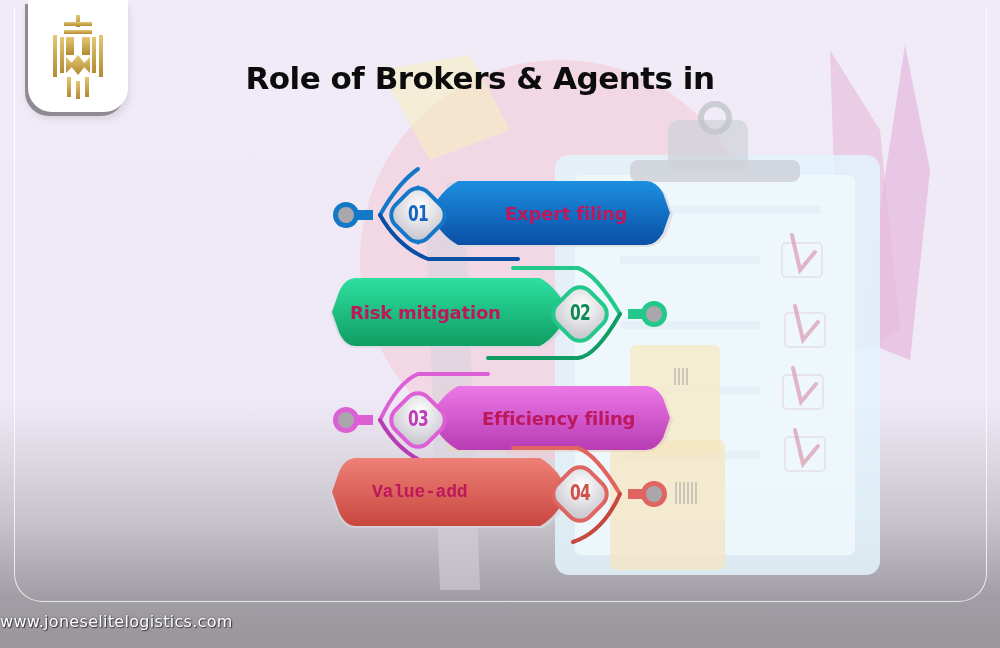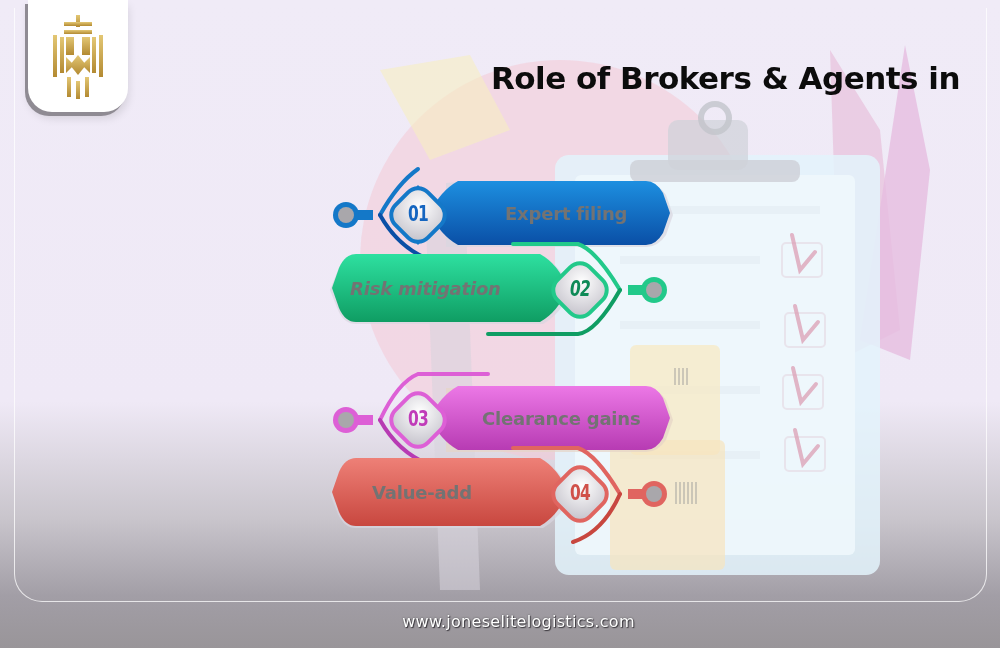--- a/index.html
+++ b/index.html
@@ -16,41 +16,40 @@
     border-radius: 0 0 28px 28px;
     border-top: none;
   }
   .logo-card {
     position: absolute; left: 28px; top: 0; width: 100px; height: 112px;
     background: #fff; border-radius: 0 0 24px 24px;
     box-shadow: -3px 4px 0 #8f8b93, 0 6px 10px rgba(0,0,0,0.12);
     display: flex; align-items: center; justify-content: center;
   }
   .title {
-    position: absolute; left: 0; top: 60px; width: 960px; text-align: right;
+    position: absolute; left: 0; top: 60px; width: 960px; text-align: center;
     font-family: "DejaVu Sans", sans-serif; font-weight: bold;
     font-size: 31px; line-height: 36px; color: #0c0c0c; letter-spacing: -0.5px;
   }
   .row { position: absolute; left: 328px; width: 345px; height: 80px; }
   .row svg { position: absolute; left: 0; top: 0; overflow: visible; }
   .pill-text {
-    position: absolute; font-weight: bold; font-size: 18px; color: #737373;
+    position: absolute; font-weight: bold; font-size: 18px; color: #be185d;
     white-space: nowrap; letter-spacing: -0.2px;
   }
   .num {
     position: absolute; font-family: "DejaVu Sans Condensed", "DejaVu Sans", sans-serif;
     font-weight: bold; font-size: 22px; transform: scaleX(0.78); letter-spacing: -1px;
     width: 40px; text-align: center;
   }
   .footer {
-    position: absolute; left: 0; top: 612px; width: 1000px; text-align: center;
+    position: absolute; left: 0; top: 612px; width: 1000px; 
     font-family: "DejaVu Sans", sans-serif; font-size: 16px; color: #fff;
     letter-spacing: 0.3px;
     text-shadow: 1px 1px 1px #3a373d, 0 0 2px #555;
-    padding-left: 37px;
   }
 </style>
 </head>
 <body>
 
 <svg class="bg-art" width="1000" height="648" viewBox="0 0 1000 648">
 
   <circle cx="560" cy="260" r="200" fill="#f4c9d6" opacity="0.55"></circle>
 
   <path d="M830 50 L880 130 L900 330 L840 360 Z" fill="#e9c6df" opacity="0.8"></path>
@@ -157,21 +156,21 @@
     <path d="M16 40 L45 40" stroke="#1478c8" stroke-width="10"></path>
     <circle cx="18" cy="40" r="13" fill="#1478c8"></circle>
     <circle cx="18" cy="40" r="8" fill="#a9a7ab"></circle>
     <path d="M90 10 L118 40 L90 70 L62 40 Z" transform="rotate(0)" fill="#1478c8"></path>
     <rect x="67" y="17" width="46" height="46" rx="14" transform="rotate(45 90 40)" fill="url(#gn)" stroke="#1478c8" stroke-width="4"></rect>
   </svg>
   <div class="num" style="left:70px; top:26px; color:#1565c0;">01</div>
   <div class="pill-text" style="left:177px; top:28px;">Expert filing</div>
 </div>
 
-<div class="row" style="top:250px;font-style:italic;">
+<div class="row" style="top:274px;">
   <svg width="345" height="80">
     <defs>
       <linearGradient id="g2" x1="0" y1="0" x2="0" y2="1">
         <stop offset="0" stop-color="#2ee0a0"></stop>
           <stop offset="1" stop-color="#0f9d63"></stop>
       </linearGradient>
     </defs>
     <path d="M28 6 L215 6 Q233 16 243 40 Q233 64 215 74 L28 74 Q16 74 10 60 L2 40 L10 20 Q16 6 28 6 Z" fill="#d9d6e0" opacity="0.7"></path>
     <path d="M28 4 L212 4 Q230 14 240 38 Q230 62 212 72 L28 72 Q17 72 11 58 L4 38 L11 18 Q17 4 28 4 Z" fill="url(#g2)"></path>
     <path d="M185 -6 L250 -6 Q268 0 292 40" fill="none" stroke="#22c98a" stroke-width="4" stroke-linecap="round"></path>
@@ -196,37 +195,37 @@
     <path d="M118 8 L318 8 Q330 8 338 20 L345 40 L338 60 Q330 72 318 72 L118 72 Z" fill="#e6d4c6" opacity="0.7"></path>
     <path d="M130 6 L318 6 Q328 6 335 18 L342 38 L335 58 Q328 70 318 70 L130 70 Q112 60 102 38 Q112 16 130 6 Z" fill="url(#g3)"></path>
     <path d="M52 40 Q70 2 90 -6 L160 -6" fill="none" stroke="#dd5fd6" stroke-width="4" stroke-linecap="round"></path>
     <path d="M52 40 Q70 72 100 84 L190 84" fill="none" stroke="#b73bb3" stroke-width="4" stroke-linecap="round"></path>
     <path d="M16 40 L45 40" stroke="#dd5fd6" stroke-width="10"></path>
     <circle cx="18" cy="40" r="13" fill="#dd5fd6"></circle>
     <circle cx="18" cy="40" r="8" fill="#a9a7ab"></circle>
     <rect x="67" y="17" width="46" height="46" rx="14" transform="rotate(45 90 40)" fill="url(#gn)" stroke="#dd5fd6" stroke-width="4"></rect>
   </svg>
   <div class="num" style="left:70px; top:26px; color:#c03cb9;">03</div>
-  <div class="pill-text" style="left:154px; top:28px;">Clearance gains</div>
+  <div class="pill-text" style="left:154px; top:28px;">Efficiency filing</div>
 </div>
 
 <div class="row" style="top:454px;">
   <svg width="345" height="80">
     <defs>
       <linearGradient id="g4" x1="0" y1="0" x2="0" y2="1">
         <stop offset="0" stop-color="#ee8077"></stop>
           <stop offset="1" stop-color="#c8473f"></stop>
       </linearGradient>
     </defs>
     <path d="M28 6 L215 6 Q233 16 243 40 Q233 64 215 74 L28 74 Q16 74 10 60 L2 40 L10 20 Q16 6 28 6 Z" fill="#d9d6e0" opacity="0.7"></path>
     <path d="M28 4 L212 4 Q230 14 240 38 Q230 62 212 72 L28 72 Q17 72 11 58 L4 38 L11 18 Q17 4 28 4 Z" fill="url(#g4)"></path>
     <path d="M185 -6 L250 -6 Q268 0 292 40" fill="none" stroke="#e06560" stroke-width="4" stroke-linecap="round"></path>
     <path d="M292 40 Q275 78 245 88" fill="none" stroke="#c8473f" stroke-width="4" stroke-linecap="round"></path>
     <path d="M300 40 L320 40" stroke="#e06560" stroke-width="10"></path>
     <circle cx="326" cy="40" r="13" fill="#e06560"></circle>
     <circle cx="326" cy="40" r="8" fill="#a9a7ab"></circle>
     <rect x="229" y="17" width="46" height="46" rx="14" transform="rotate(45 252 40)" fill="url(#gn)" stroke="#e06560" stroke-width="4"></rect>
   </svg>
-  <div class="pill-text" style="left:44px; top:28px;">Value-add</div>
+  <div class="pill-text" style="left:44px; top:28px;font-family:Liberation Mono, monospace;">Value-add</div>
   <div class="num" style="left:232px; top:26px; color:#d0514a;">04</div>
 </div>
 
 <div class="footer">www.joneselitelogistics.com</div>
 
 </body></html>

